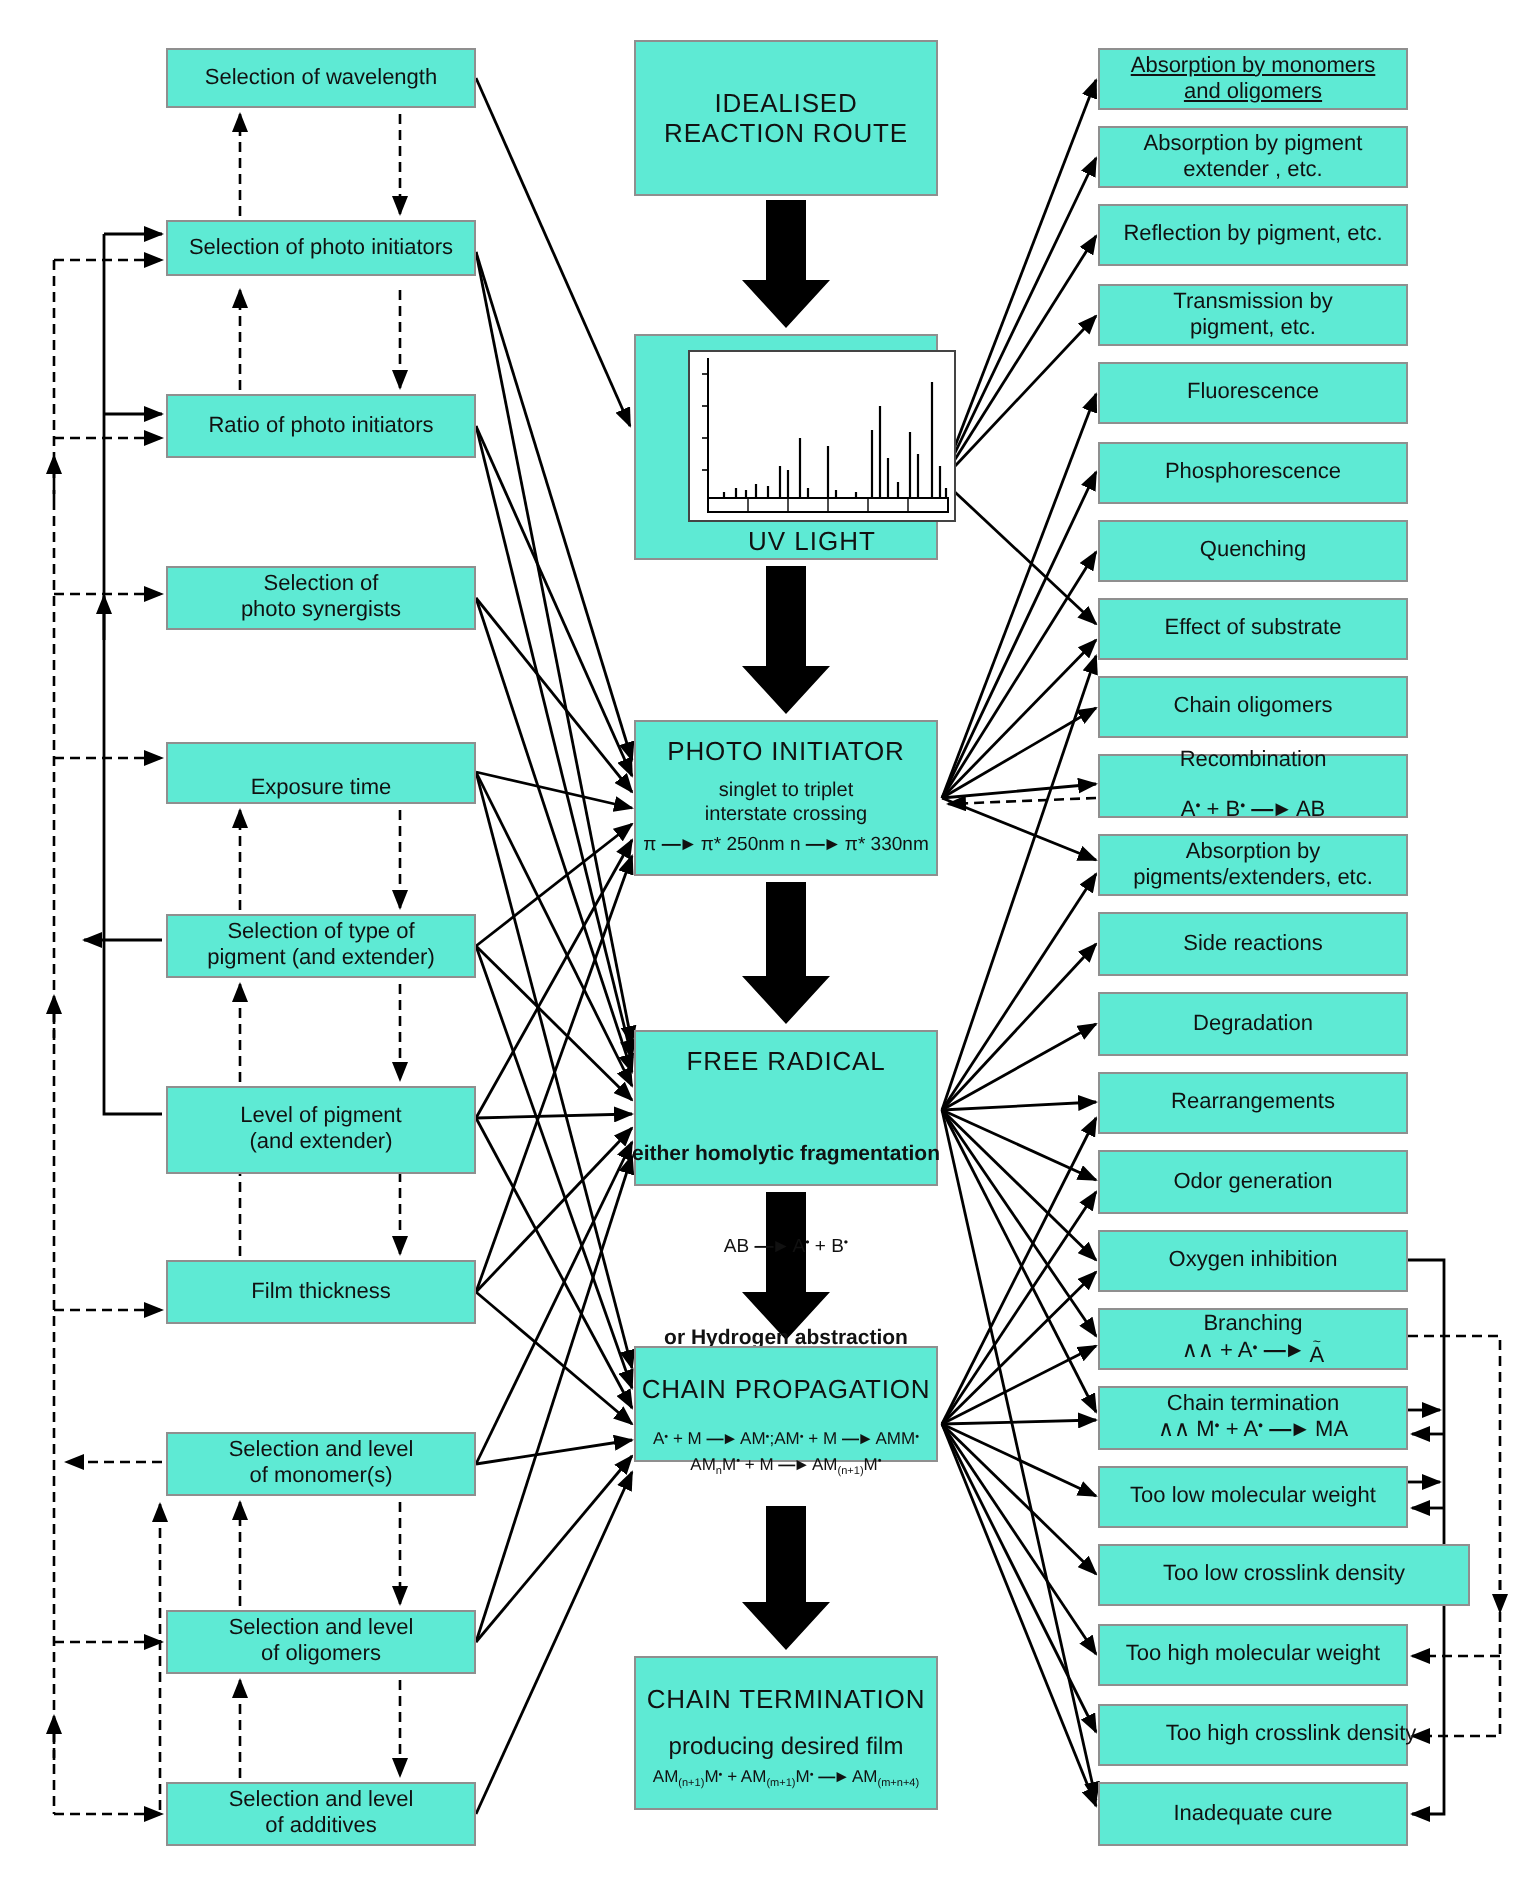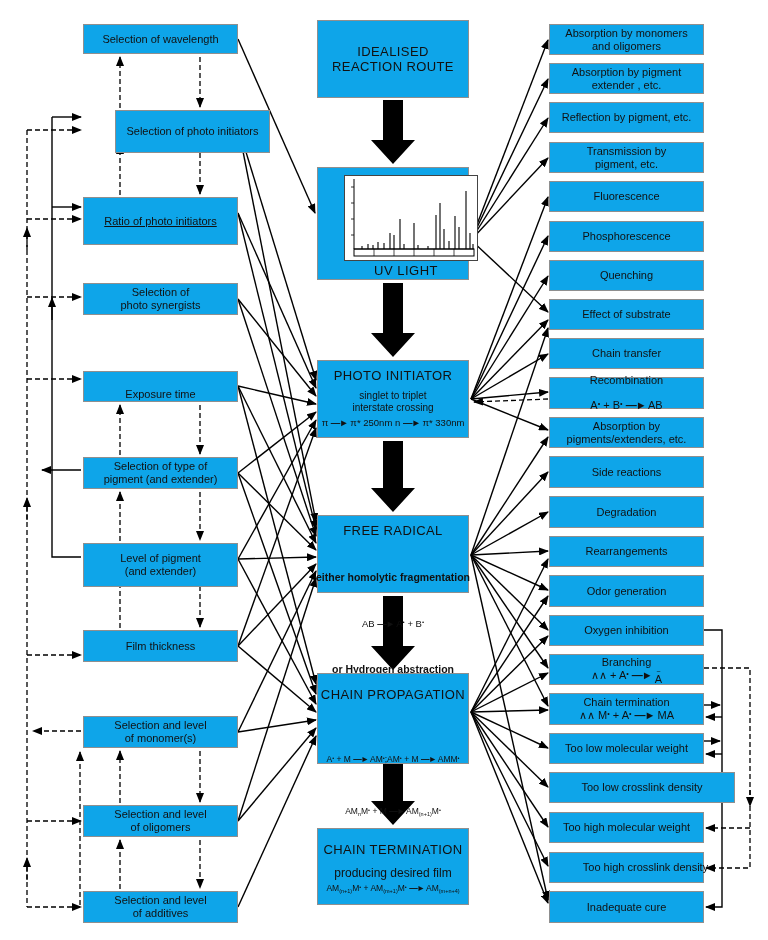--- a/index.html
+++ b/index.html
@@ -1,19 +1,19 @@
 <!DOCTYPE html>
 <html><head>
 <meta charset="utf-8">
 <style>
   html,body{margin:0;padding:0;background:#fff;}
   #stage{position:relative;width:768px;height:940px;background:#fff;overflow:hidden;
          font-family:"Liberation Sans",sans-serif;color:#111;}
   #wires{position:absolute;left:0;top:0;z-index:1;}
-  .bx{position:absolute;background:#0ea5e9;border:1px solid #8f8f8f;box-sizing:border-box;
+  .bx{position:absolute;background:#5eead4;border:1px solid #8f8f8f;box-sizing:border-box;
       display:flex;flex-direction:column;justify-content:center;align-items:center;
       text-align:center;z-index:2;font-size:11px;line-height:1.18;}
   .bx .l{white-space:nowrap;}
   .bx.center{justify-content:flex-start;padding-top:7px;}
   .bx.mid{justify-content:center;padding-top:0;}
   .t{font-size:13px;letter-spacing:.4px;white-space:nowrap;}
   .s{font-size:10px;white-space:nowrap;}
   .s2{font-size:12px;white-space:nowrap;}
   .f{font-size:9.5px;white-space:nowrap;}
   .fs{font-size:8.5px;white-space:nowrap;}
@@ -142,24 +142,24 @@
         <path d="M383,283 L403,283 L403,333 L415,333 L393,357 L371,333 L383,333 Z" fill="#000"></path>
         <path d="M383,441 L403,441 L403,488 L415,488 L393,512 L371,488 L383,488 Z" fill="#000"></path>
         <path d="M383,596 L403,596 L403,646 L415,646 L393,670 L371,646 L383,646 Z" fill="#000"></path>
         <path d="M383,753 L403,753 L403,801 L415,801 L393,825 L371,801 L383,801 Z" fill="#000"></path>
       </g>
   </svg>
   <div id="boxes">
       <div class="bx" style="left: 83px; top: 24px; width: 155px; height: 30px;">
         <div class="l">Selection of wavelength</div>
       </div>
-      <div class="bx" style="left: 83px; top: 110px; width: 155px; height: 43px; margin-left: 32px;">
+      <div class="bx" style="left: 83px; top: 110px; width: 155px; height: 28px;">
         <div class="l">Selection of photo initiators</div>
       </div>
-      <div class="bx" style="left: 83px; top: 197px; width: 155px; height: 48px; text-decoration: underline;">
+      <div class="bx" style="left: 83px; top: 197px; width: 155px; height: 32px;">
         <div class="l">Ratio of photo initiators</div>
       </div>
       <div class="bx" style="left: 83px; top: 283px; width: 155px; height: 32px;">
         <div class="l">Selection of</div>
         <div class="l">photo synergists</div>
       </div>
       <div class="bx" style="left: 83px; top: 371px; width: 155px; height: 31px; justify-content: flex-end;">
         <div class="l">Exposure time</div>
       </div>
       <div class="bx" style="left: 83px; top: 457px; width: 155px; height: 32px;">
@@ -217,31 +217,31 @@
       <div class="bx center" style="left: 317px; top: 515px; width: 152px; height: 78px; gap: 33px;">
         <div class="t">FREE RADICAL</div>
         <div class="fb">either homolytic fragmentation</div>
         <div class="f" style="margin-top: 1px;"><span class="">AB </span><span class="ar">—►</span><span class=""> A</span><span class="sp">•</span><span class=""> + B</span><span class="sp">•</span></div>
         <div class="fb" style="margin-top: 1px;">or Hydrogen abstraction</div>
         <div class="f" style="margin-top: 1px;"><span class="">A </span><span class="stk">
             <span class="st">RH</span>
             <span>—►</span>
           </span><span class=""> R</span><span class="sp">•</span><span class=""> + </span><span class="sp">•</span><span class="">AH</span></div>
       </div>
-      <div class="bx center" style="left: 317px; top: 673px; width: 152px; height: 91px; gap: 40px;">
+      <div class="bx center" style="left: 317px; top: 673px; width: 152px; height: 58px;">
         <div class="t" style="margin-top: 6px;">CHAIN PROPAGATION</div>
         <div class="fs" style="margin-top: 12px;"><span class="">A</span><span class="sp">•</span><span class=""> + M </span><span class="ar">—►</span><span class=""> AM</span><span class="sp">•</span><span class="">;AM</span><span class="sp">•</span><span class=""> + M </span><span class="ar">—►</span><span class=""> AMM</span><span class="sp">•</span></div>
         <div class="fs" style="margin-top: 2px;"><span class="">AM</span><span class="sb">n</span><span class="">M</span><span class="sp">•</span><span class=""> + M </span><span class="ar">—►</span><span class=""> AM</span><span class="sb">(n+1)</span><span class="">M</span><span class="sp">•</span></div>
       </div>
       <div class="bx center" style="left: 317px; top: 828px; width: 152px; height: 77px;">
         <div class="t" style="margin-top: 6px;">CHAIN TERMINATION</div>
         <div class="s2" style="margin-top: 9px;">producing desired film</div>
         <div class="fs" style="margin-top: 3px;"><span class="">AM</span><span class="sb">(n+1)</span><span class="">M</span><span class="sp">•</span><span class=""> + AM</span><span class="sb">(m+1)</span><span class="">M</span><span class="sp">•</span><span class=""> </span><span class="ar">—►</span><span class=""> AM</span><span class="sb">(m+n+4)</span></div>
       </div>
-      <div class="bx" style="left: 549px; top: 24px; width: 155px; height: 31px;">
+      <div class="bx" style="left: 549px; top: 24px; width: 155px; height: 31px; text-decoration: underline;">
         <div class="l">Absorption by monomers</div>
         <div class="l">and oligomers</div>
       </div>
       <div class="bx" style="left: 549px; top: 63px; width: 155px; height: 31px;">
         <div class="l">Absorption by pigment</div>
         <div class="l">extender , etc.</div>
       </div>
       <div class="bx" style="left: 549px; top: 102px; width: 155px; height: 31px;">
         <div class="l">Reflection by pigment, etc.</div>
       </div>
@@ -255,21 +255,21 @@
       <div class="bx" style="left: 549px; top: 221px; width: 155px; height: 31px;">
         <div class="l">Phosphorescence</div>
       </div>
       <div class="bx" style="left: 549px; top: 260px; width: 155px; height: 31px;">
         <div class="l">Quenching</div>
       </div>
       <div class="bx" style="left: 549px; top: 299px; width: 155px; height: 31px;">
         <div class="l">Effect of substrate</div>
       </div>
       <div class="bx" style="left: 549px; top: 338px; width: 155px; height: 31px;">
-        <div class="l">Chain transfer</div>
+        <div class="l">Chain oligomers</div>
       </div>
       <div class="bx" style="left: 549px; top: 377px; width: 155px; height: 32px; gap: 12px;">
         <div class="l">Recombination</div>
         <div class="l"><span class="">A</span><span class="sp">•</span><span class=""> + B</span><span class="sp">•</span><span class=""> </span><span class="ar">—►</span><span class=""> AB</span></div>
       </div>
       <div class="bx" style="left: 549px; top: 417px; width: 155px; height: 31px;">
         <div class="l">Absorption by</div>
         <div class="l">pigments/extenders,  etc.</div>
       </div>
       <div class="bx" style="left: 549px; top: 456px; width: 155px; height: 32px;">

